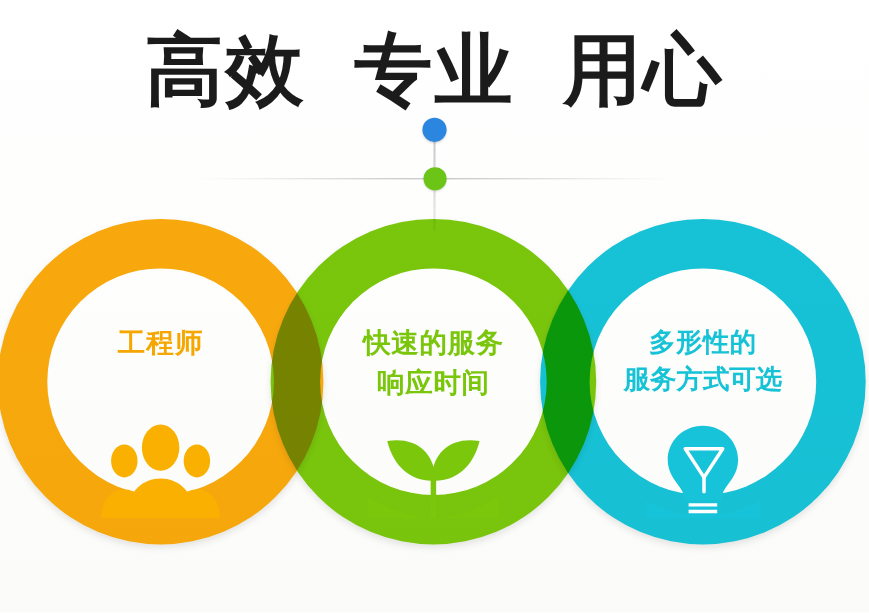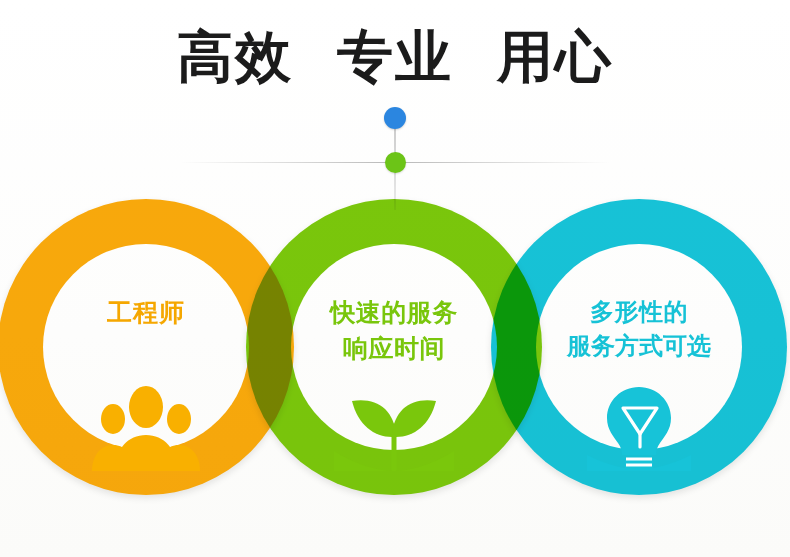--- a/index.html
+++ b/index.html
@@ -21,21 +21,21 @@
     overflow: hidden;
   }
 
   
   .headline {
     position: absolute;
     top: 28px;
     left: 0;
     width: 790px;
     text-align: center;
-    font-size: 56px;
+    font-size: 71px;
     font-weight: bold;
     color: #1b1b1b;
     letter-spacing: 2px;
     line-height: 1.05;
     white-space: nowrap;
     user-select: none;
   }
   .headline .seg {
     display: inline-block;
     padding: 0 22px;

